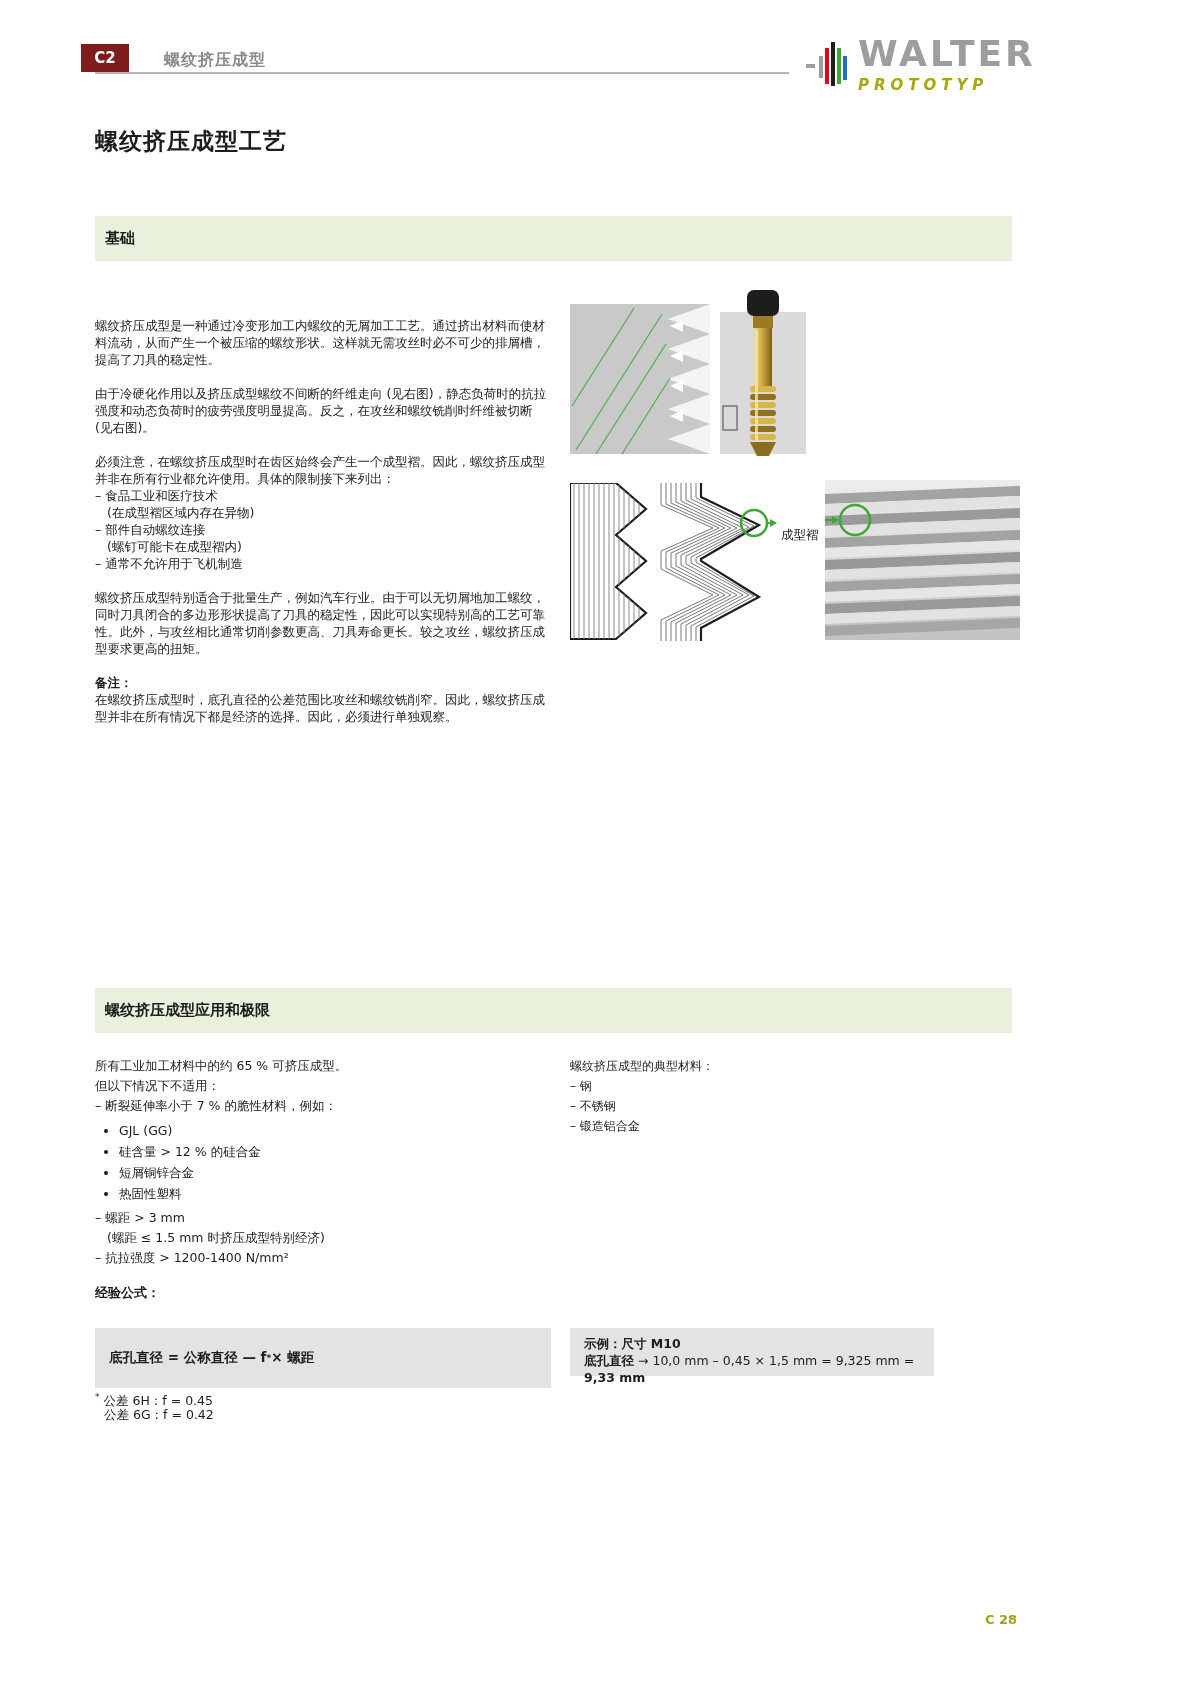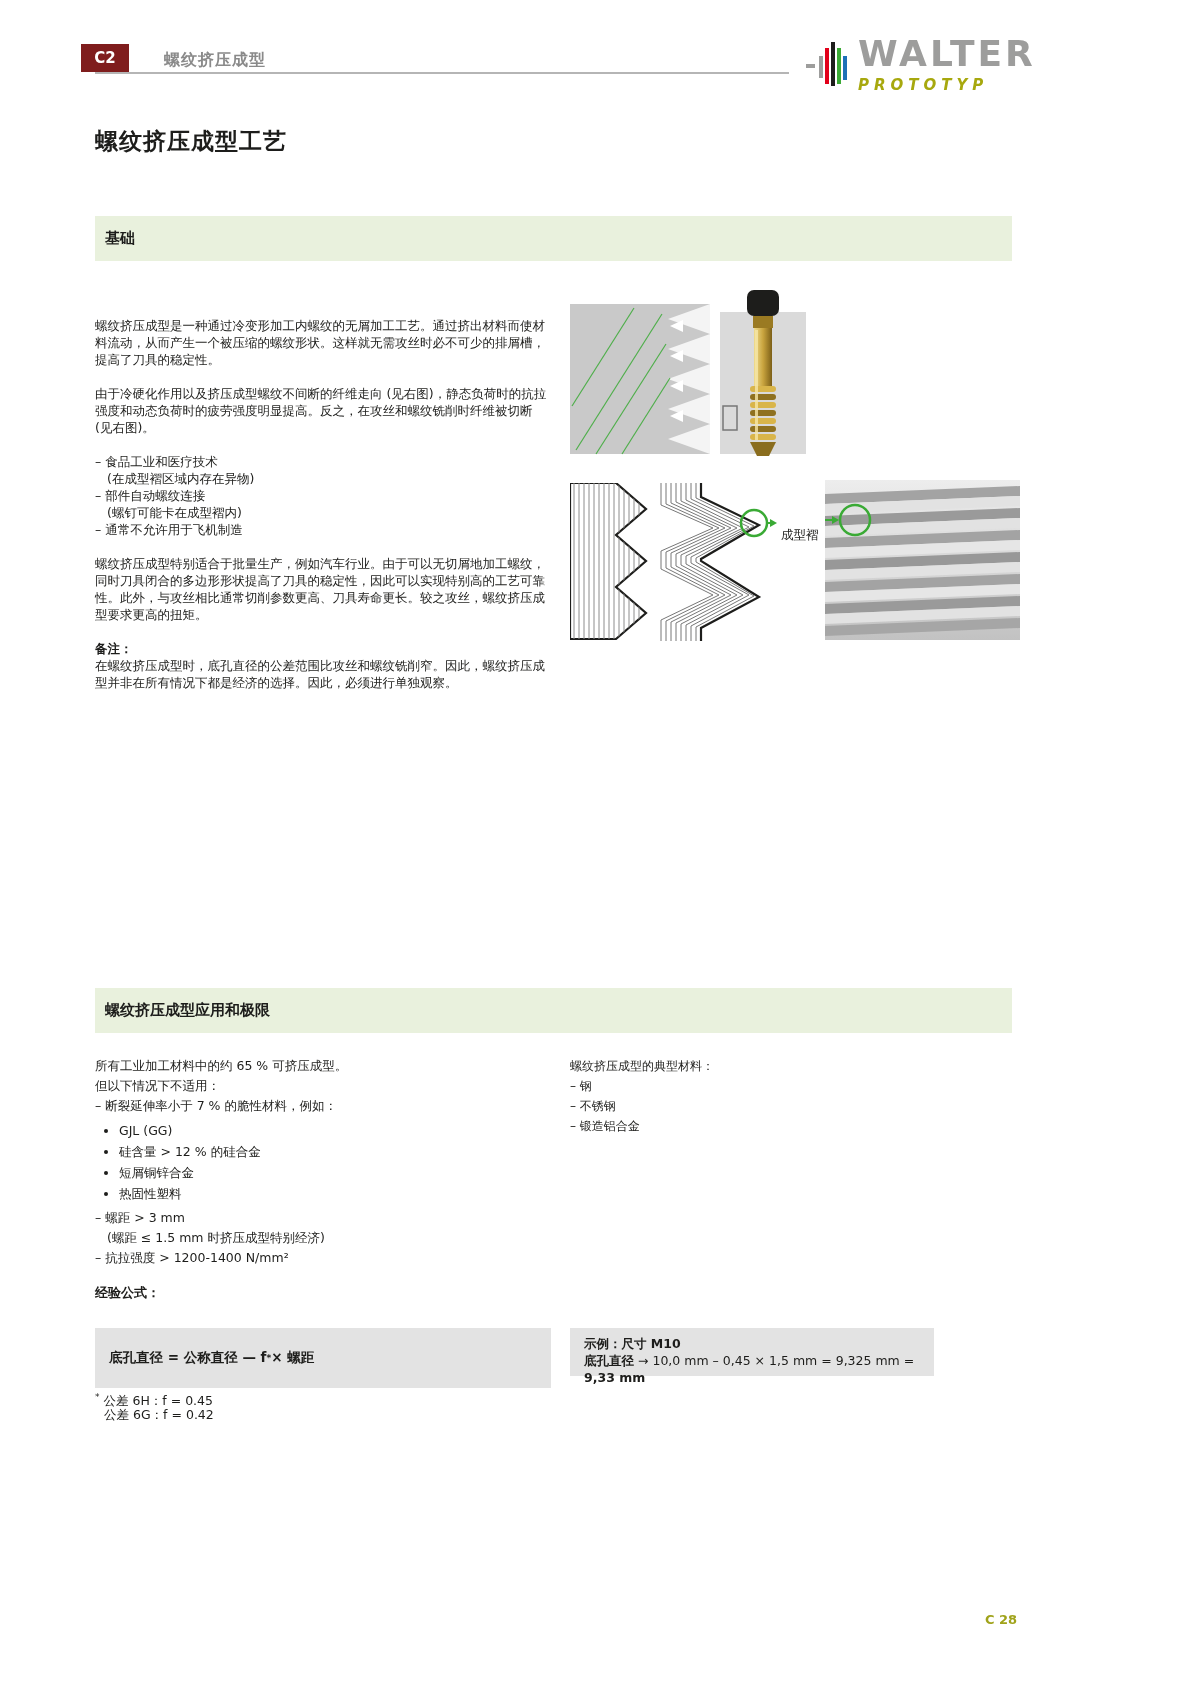--- a/index.html
+++ b/index.html
@@ -88,20 +88,21 @@
   </div>
 
   <h1 class="page-title">螺纹挤压成型工艺</h1>
 
   <div class="section-bar" id="basics-bar">基础</div>
 
   <div class="body-col" id="col1">
     <p>螺纹挤压成型是一种通过冷变形加工内螺纹的无屑加工工艺。通过挤出材料而使材料流动，从而产生一个被压缩的螺纹形状。这样就无需攻丝时必不可少的排屑槽，提高了刀具的稳定性。</p>
     <p>由于冷硬化作用以及挤压成型螺纹不间断的纤维走向 (见右图)，静态负荷时的抗拉强度和动态负荷时的疲劳强度明显提高。反之，在攻丝和螺纹铣削时纤维被切断 (见右图)。</p>
     <div class="list-block">
+      <div>必须注意，在螺纹挤压成型时在齿区始终会产生一个成型褶。因此，螺纹挤压成型并非在所有行业都允许使用。具体的限制接下来列出：</div>
       <div>– 食品工业和医疗技术</div>
       <div class="restr-sub">(在成型褶区域内存在异物)</div>
       <div>– 部件自动螺纹连接</div>
       <div class="restr-sub">(螺钉可能卡在成型褶内)</div>
       <div>– 通常不允许用于飞机制造</div>
     </div>
     <p>螺纹挤压成型特别适合于批量生产，例如汽车行业。由于可以无切屑地加工螺纹，同时刀具闭合的多边形形状提高了刀具的稳定性，因此可以实现特别高的工艺可靠性。此外，与攻丝相比通常切削参数更高、刀具寿命更长。较之攻丝，螺纹挤压成型要求更高的扭矩。</p>
     <div class="note-label">备注：</div>
     <div>在螺纹挤压成型时，底孔直径的公差范围比攻丝和螺纹铣削窄。因此，螺纹挤压成型并非在所有情况下都是经济的选择。因此，必须进行单独观察。</div>
   </div>

